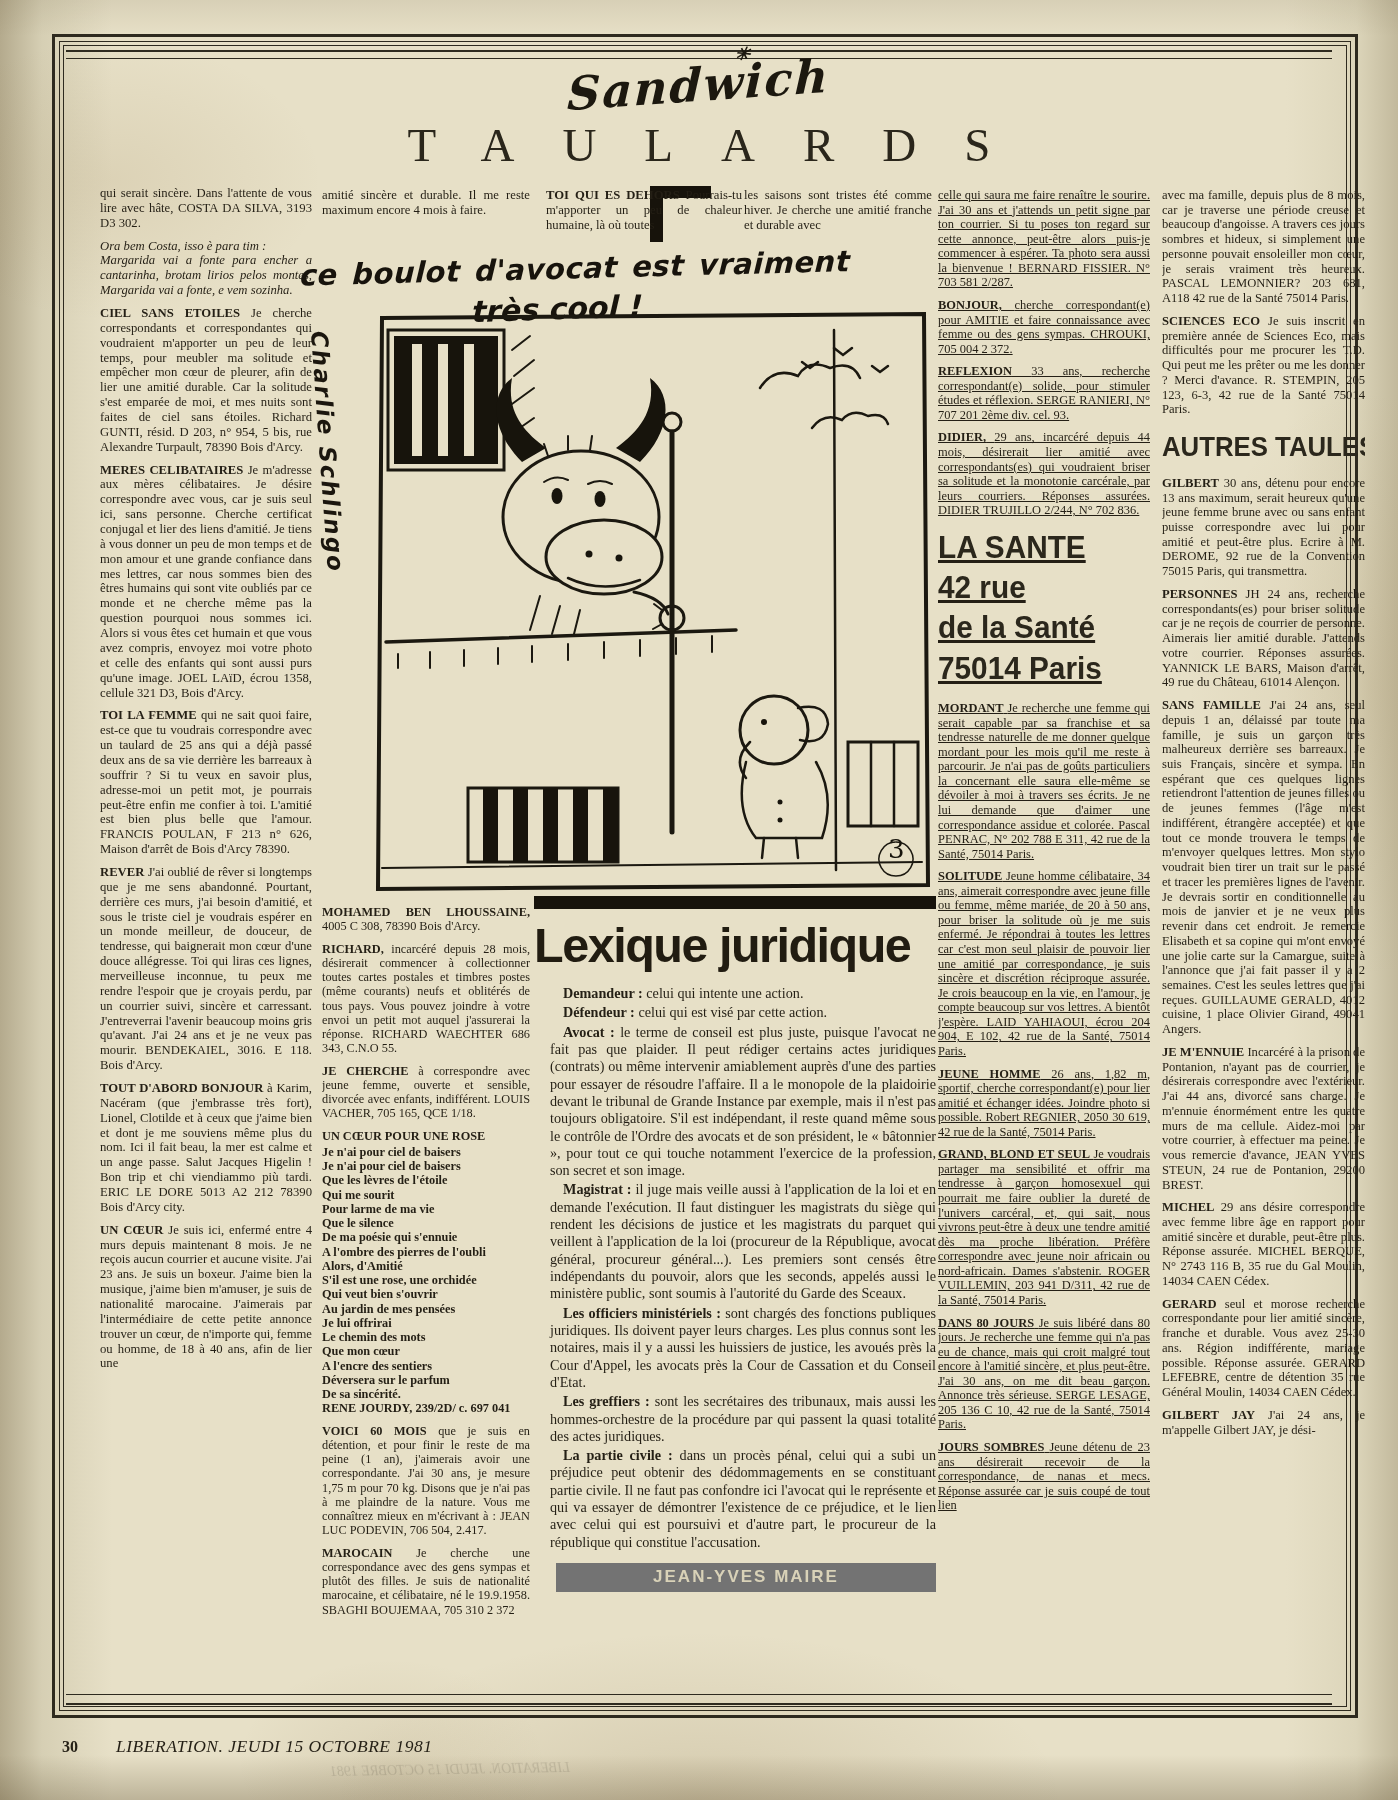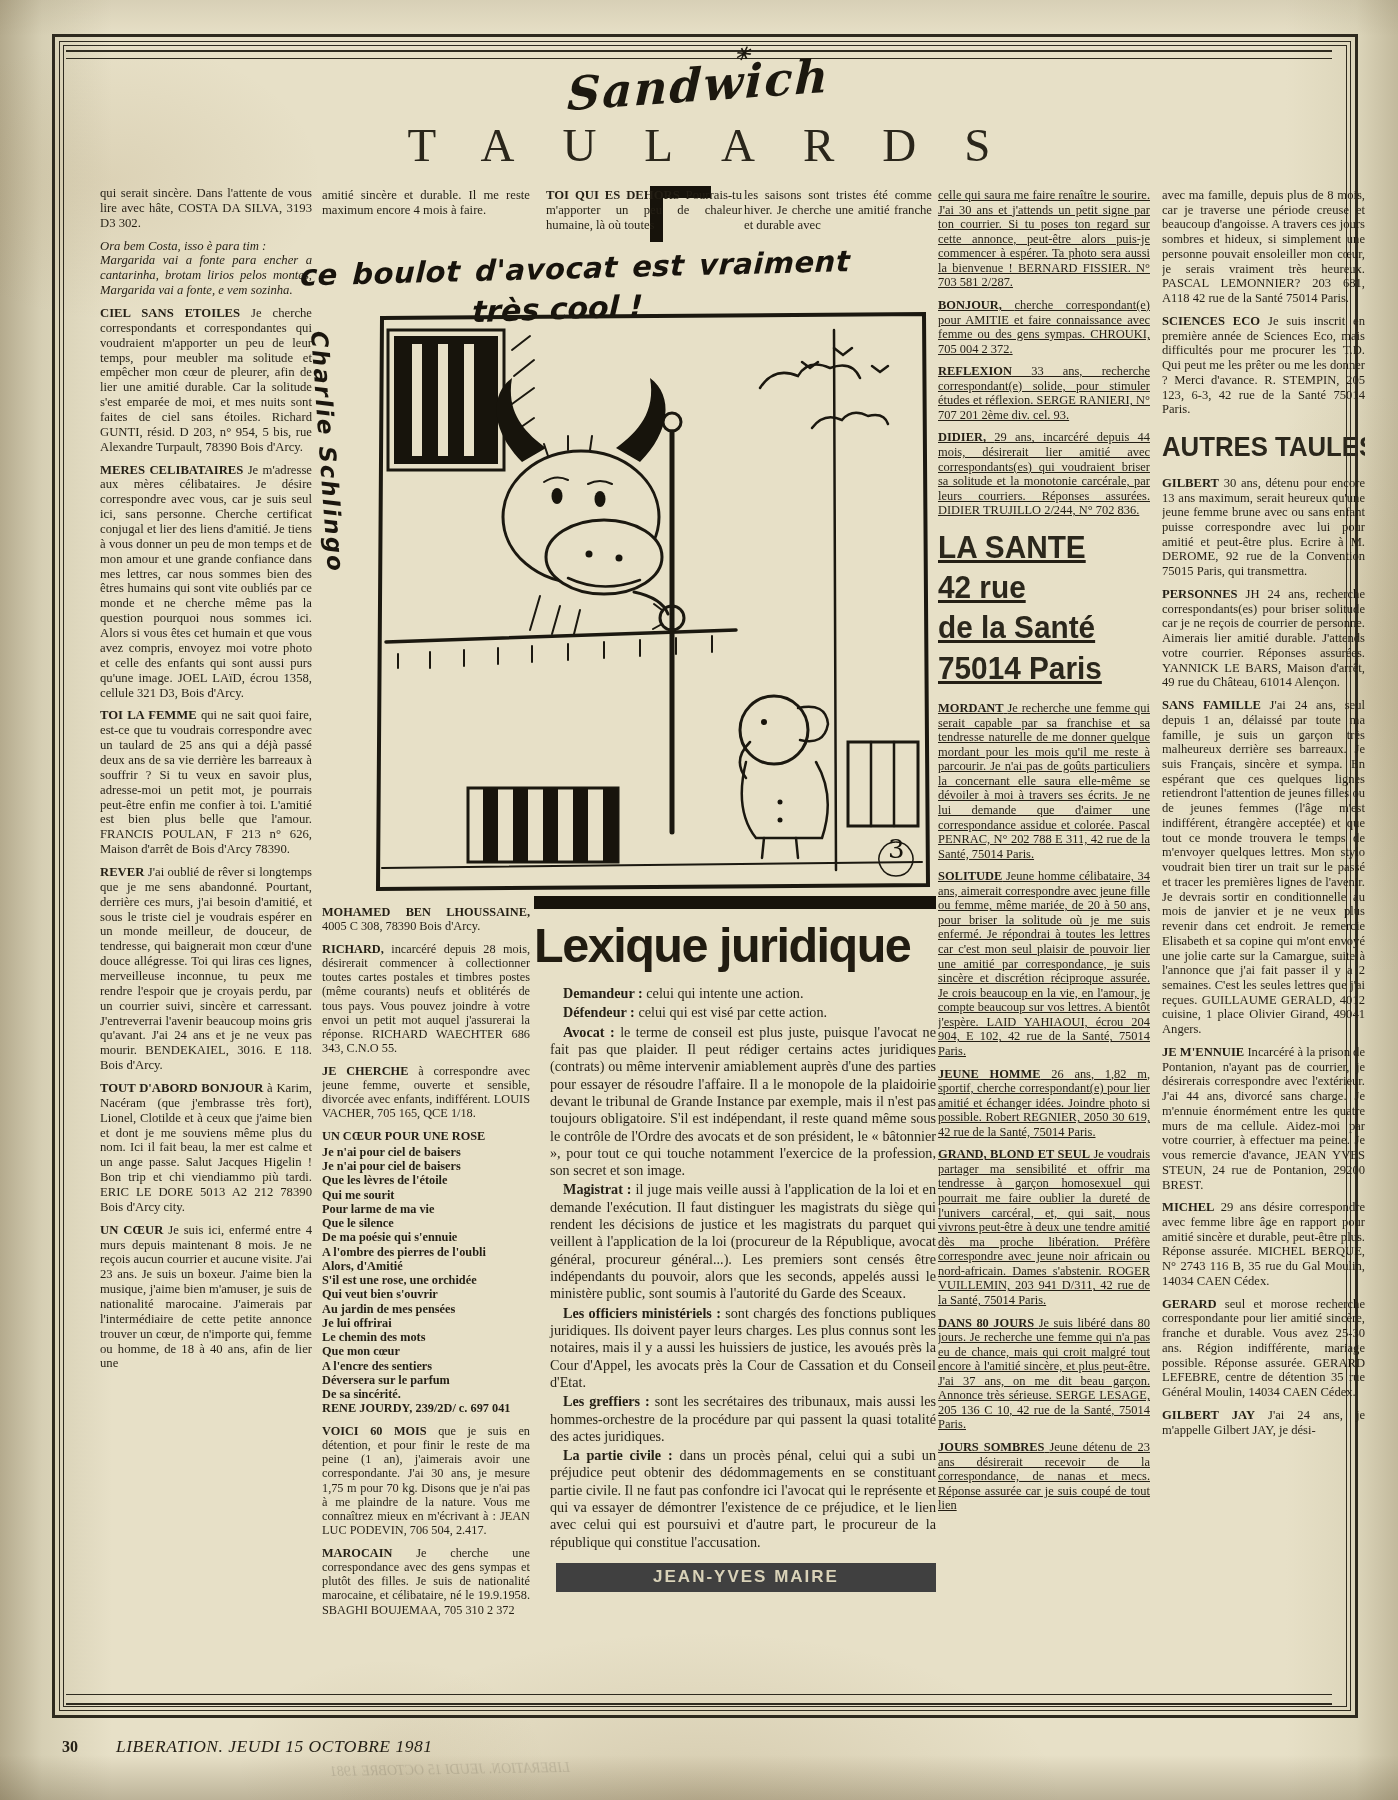--- a/index.html
+++ b/index.html
@@ -47,21 +47,21 @@
          margin:10px 0 12px 0;transform:scaleX(.96);transform-origin:left;text-align:left;}
   .autres{font-family:"Liberation Sans",sans-serif;font-weight:bold;font-size:28px;color:#2b271c;margin:14px 0 12px 0;
          transform:scaleX(.92);transform-origin:left;white-space:nowrap;text-align:left;}
   
   #lexique{left:534px;top:896px;width:402px;height:700px;}
   .lex-topbar{height:13px;background:#17130b;margin-bottom:8px;}
   .lex-title{font-family:"Liberation Sans",sans-serif;font-weight:bold;font-size:49px;letter-spacing:-1.5px;
       margin:0 0 12px 0;color:#211c11;transform:scaleX(.99);transform-origin:left;text-align:left;}
   .lex{font-size:14.2px;line-height:1.22;margin:0 0 2px 16px;text-indent:13px;}
   .lex b{font-weight:bold;}
-  .lex-byline-bar{margin:12px 0 0 22px;background:#404040;color:#d9d2b8;text-align:center;
+  .lex-byline-bar{margin:12px 0 0 22px;background:#737373;color:#d9d2b8;text-align:center;
       font-family:"Liberation Sans",sans-serif;font-weight:bold;letter-spacing:2px;font-size:17px;padding:4px 0 5px 0;}
   
   #comic{position:absolute;left:296px;top:248px;width:644px;height:652px;z-index:3;}
   .caption1{position:absolute;left:4px;top:4px;width:500px;font-family:"DejaVu Sans",sans-serif;font-style:italic;font-weight:700;
       font-size:29px;letter-spacing:.5px;word-spacing:4px;color:#17130c;transform:rotate(-1.5deg) skewX(-4deg);white-space:nowrap;}
   .caption2{position:absolute;left:176px;top:42px;width:240px;font-family:"DejaVu Sans",sans-serif;font-style:italic;font-weight:700;
       font-size:30px;color:#17130c;transform:rotate(-2deg) skewX(-4deg);white-space:nowrap;}
   .signature{position:absolute;left:36px;top:82px;font-family:"DejaVu Sans",sans-serif;font-style:italic;font-weight:600;
       font-size:23px;color:#1b160e;transform:rotate(86deg);transform-origin:0 0;white-space:nowrap;letter-spacing:2px;}
   .panel{position:absolute;left:76px;top:62px;width:560px;height:583px;}
@@ -243,21 +243,21 @@
   <div class="sante">
     <div>LA SANTE</div>
     <div>42 rue</div>
     <div>de la Santé</div>
     <div>75014 Paris</div>
   </div>
   <p class="ad"><span class="ad-head">MORDANT</span> <span class="ad-body">Je recherche une femme qui serait capable par sa franchise et sa tendresse naturelle de me donner quelque mordant pour les mois qu'il me reste à parcourir. Je n'ai pas de goûts particuliers la concernant elle saura elle-même se dévoiler à moi à travers ses écrits. Je ne lui demande que d'aimer une correspondance assidue et colorée. Pascal PENRAC, N° 202 788 E 311, 42 rue de la Santé, 75014 Paris.</span></p>
   <p class="ad"><span class="ad-head">SOLITUDE</span> <span class="ad-body">Jeune homme célibataire, 34 ans, aimerait correspondre avec jeune fille ou femme, même mariée, de 20 à 50 ans, pour briser la solitude où je me suis enfermé. Je répondrai à toutes les lettres car c'est mon seul plaisir de pouvoir lier une amitié par correspondance, je suis sincère et discrétion réciproque assurée. Je crois beaucoup en la vie, en l'amour, je compte beaucoup sur vos lettres. A bientôt j'espère. LAID YAHIAOUI, écrou 204 904, E 102, 42 rue de la Santé, 75014 Paris.</span></p>
   <p class="ad"><span class="ad-head">JEUNE HOMME</span> <span class="ad-body">26 ans, 1,82 m, sportif, cherche correspondant(e) pour lier amitié et échanger idées. Joindre photo si possible. Robert REGNIER, 2050 30 619, 42 rue de la Santé, 75014 Paris.</span></p>
   <p class="ad"><span class="ad-head">GRAND, BLOND ET SEUL</span> <span class="ad-body">Je voudrais partager ma sensibilité et offrir ma tendresse à garçon homosexuel qui pourrait me faire oublier la dureté de l'univers carcéral, et, qui sait, nous vivrons peut-être à deux une tendre amitié dès ma proche libération. Préfère correspondre avec jeune noir africain ou nord-africain. Dames s'abstenir. ROGER VUILLEMIN, 203 941 D/311, 42 rue de la Santé, 75014 Paris.</span></p>
-  <p class="ad"><span class="ad-head">DANS 80 JOURS</span> <span class="ad-body">Je suis libéré dans 80 jours. Je recherche une femme qui n'a pas eu de chance, mais qui croit malgré tout encore à l'amitié sincère, et plus peut-être. J'ai 37 ans, on me dit beau garçon. Annonce très sérieuse. SERGE LESAGE, 205 136 C 10, 42 rue de la Santé, 75014 Paris.</span></p>
+  <p class="ad"><span class="ad-head">DANS 80 JOURS</span> <span class="ad-body">Je suis libéré dans 80 jours. Je recherche une femme qui n'a pas eu de chance, mais qui croit malgré tout encore à l'amitié sincère, et plus peut-être. J'ai 30 ans, on me dit beau garçon. Annonce très sérieuse. SERGE LESAGE, 205 136 C 10, 42 rue de la Santé, 75014 Paris.</span></p>
   <p class="ad"><span class="ad-head">JOURS SOMBRES</span> <span class="ad-body">Jeune détenu de 23 ans désirerait recevoir de la correspondance, de nanas et mecs. Réponse assurée car je suis coupé de tout lien</span></p>
 </div>
 
 <div id="col6" class="col">
   <p class="ad"><span class="ad-body">avec ma famille, depuis plus de 8 mois, car je traverse une période creuse et beaucoup d'angoisse. A travers ces jours sombres et hideux, si simplement une personne pouvait ensoleiller mon cœur, je serais vraiment très heureux. PASCAL LEMONNIER? 203 681, A118 42 rue de la Santé 75014 Paris.</span></p>
   <p class="ad"><span class="ad-head">SCIENCES ECO</span> <span class="ad-body">Je suis inscrit en première année de Sciences Eco, mais difficultés pour me procurer les T.D. Qui peut me les prêter ou me les donner ? Merci d'avance. R. STEMPIN, 205 123, 6-3, 42 rue de la Santé 75014 Paris.</span></p>
   <div class="autres">AUTRES TAULES</div>
   <p class="ad"><span class="ad-head">GILBERT</span> <span class="ad-body">30 ans, détenu pour encore 13 ans maximum, serait heureux qu'une jeune femme brune avec ou sans enfant puisse correspondre avec lui pour amitié et peut-être plus. Ecrire à M. DEROME, 92 rue de la Convention 75015 Paris, qui transmettra.</span></p>
   <p class="ad"><span class="ad-head">PERSONNES</span> <span class="ad-body">JH 24 ans, recherche correspondants(es) pour briser solitude car je ne reçois de courrier de personne. Aimerais lier amitié durable. J'attends votre courrier. Réponses assurées. YANNICK LE BARS, Maison d'arrêt, 49 rue du Château, 61014 Alençon.</span></p>
   <p class="ad"><span class="ad-head">SANS FAMILLE</span> <span class="ad-body">J'ai 24 ans, seul depuis 1 an, délaissé par toute ma famille, je suis un garçon très malheureux derrière ses barreaux. Je suis Français, sincère et sympa. En espérant que ces quelques lignes retiendront l'attention de jeunes filles ou de jeunes femmes (l'âge m'est indifférent, étrangère acceptée) et que tout ce monde trouvera le temps de m'envoyer quelques lettres. Mon stylo voudrait bien tirer un trait sur le passé et tracer les premières lignes de l'avenir. Je devrais sortir en conditionnelle au mois de janvier et je ne veux plus revenir dans cet endroit. Je remercie Elisabeth et sa copine qui m'ont envoyé une jolie carte sur la Camargue, suite à l'annonce que j'ai fait passer il y a 2 semaines. C'est les seules lettres que j'ai reçues. GUILLAUME GERALD, 4012 cuisine, 1 place Olivier Girand, 49041 Angers.</span></p>

